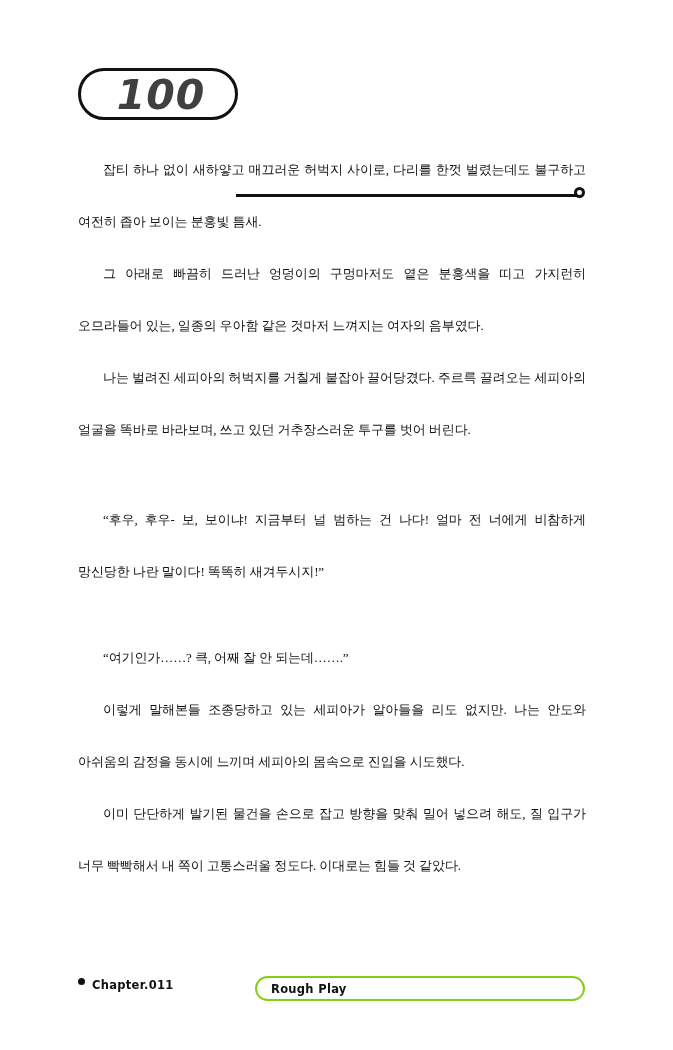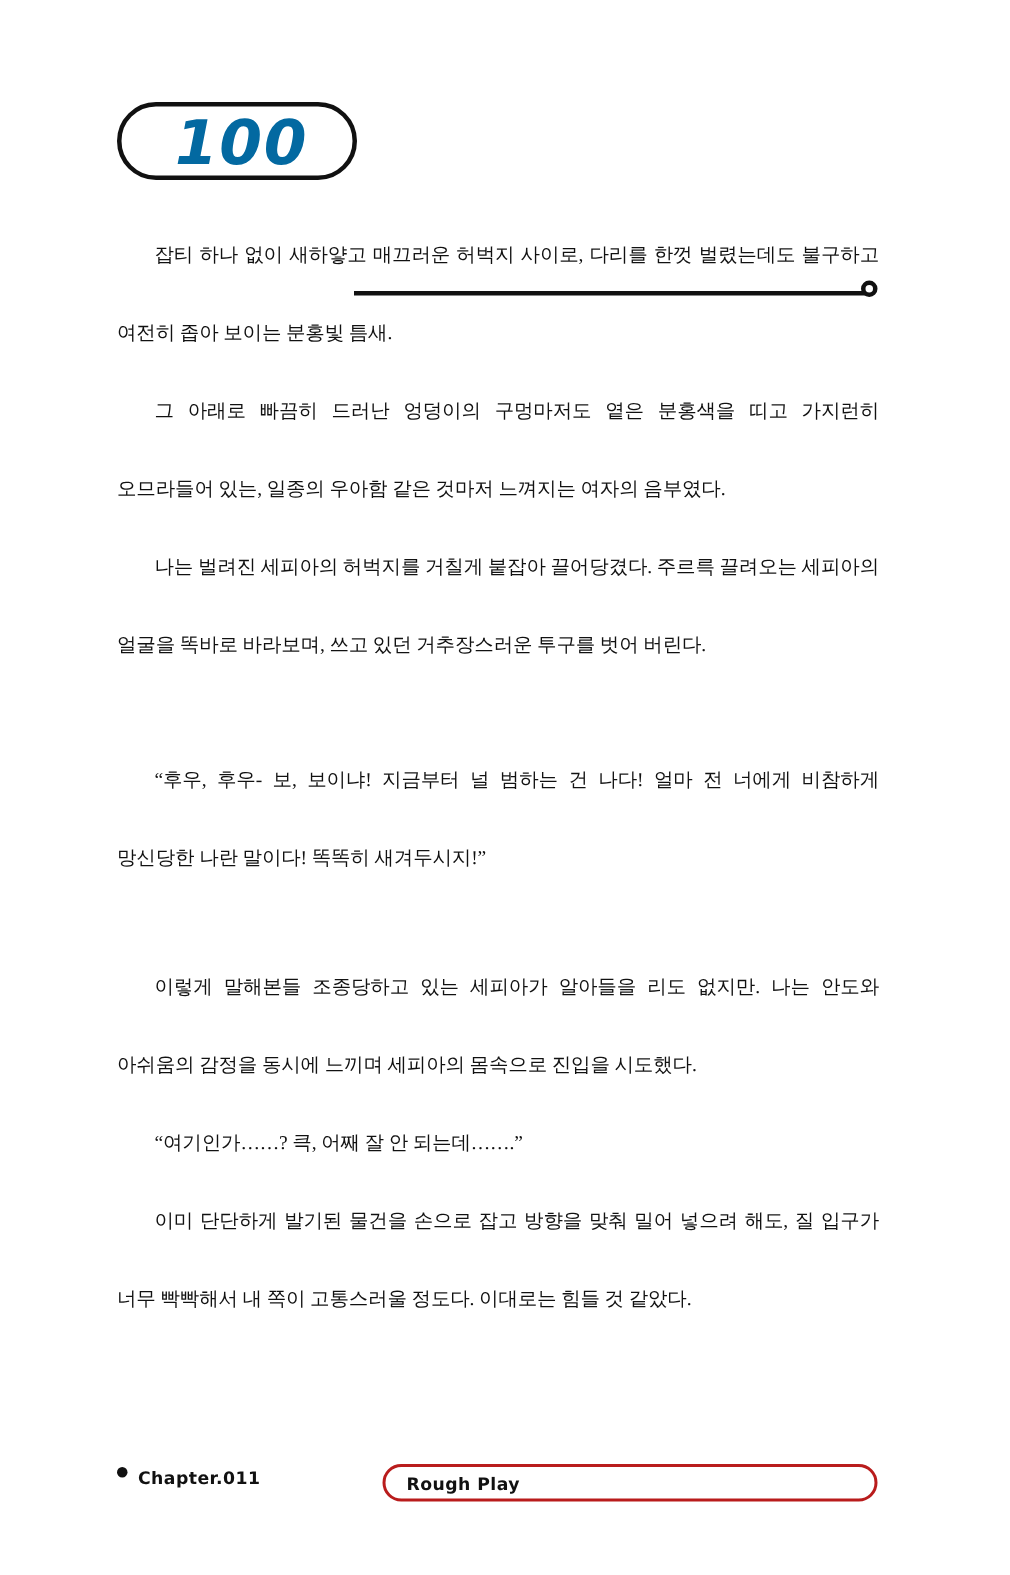--- a/index.html
+++ b/index.html
@@ -50,21 +50,21 @@
     top: 0;
     width: 160px;
     height: 52px;
     line-height: 48px;
     text-align: center;
     font-family: "DejaVu Sans", sans-serif;
     font-style: italic;
     font-weight: 700;
     font-size: 41px;
     letter-spacing: 1px;
-    color: #0369a1;
+    color: #404040;
   }
 
   .header-rule {
     position: absolute;
     left: 236px;
     top: 126px;
     width: 346px;
     height: 3px;
     background: #111111;
   }
@@ -140,21 +140,21 @@
     letter-spacing: 0.3px;
     color: #111111;
   }
 
   .footer-title-box {
     position: absolute;
     left: 255px;
     top: -2px;
     width: 330px;
     height: 25px;
-    border: 2px solid #b91c1c;
+    border: 2px solid #84cc16;
     border-radius: 13px;
     box-sizing: border-box;
     background: #ffffff;
   }
 
   .footer-title {
     position: absolute;
     left: 14px;
     top: 3px;
     font-family: "DejaVu Sans", sans-serif;
@@ -182,22 +182,22 @@
     <p class="para">잡티 하나 없이 새하얗고 매끄러운 허벅지 사이로, 다리를 한껏 벌렸는데도 불구하고 여전히 좁아 보이는 분홍빛 틈새.</p>
     <p class="para">그 아래로 빠끔히 드러난 엉덩이의 구멍마저도 옅은 분홍색을 띠고 가지런히 오므라들어 있는, 일종의 우아함 같은 것마저 느껴지는 여자의 음부였다.</p>
     <p class="para">나는 벌려진 세피아의 허벅지를 거칠게 붙잡아 끌어당겼다. 주르륵 끌려오는 세피아의 얼굴을 똑바로 바라보며, 쓰고 있던 거추장스러운 투구를 벗어 버린다.</p>
 
     <div class="gap-lg"></div>
 
     <p class="para dialogue-bold">“후우, 후우- 보, 보이냐! 지금부터 널 범하는 건 나다! 얼마 전 너에게 비참하게 망신당한 나란 말이다! 똑똑히 새겨두시지!”</p>
 
     <div class="gap-md"></div>
 
+    <p class="para">“여기인가……? 큭, 어째 잘 안 되는데…….”</p>
     <p class="para">이렇게 말해본들 조종당하고 있는 세피아가 알아들을 리도 없지만. 나는 안도와 아쉬움의 감정을 동시에 느끼며 세피아의 몸속으로 진입을 시도했다.</p>
-    <p class="para">“여기인가……? 큭, 어째 잘 안 되는데…….”</p>
     <p class="para">이미 단단하게 발기된 물건을 손으로 잡고 방향을 맞춰 밀어 넣으려 해도, 질 입구가 너무 빡빡해서 내 쪽이 고통스러울 정도다. 이대로는 힘들 것 같았다.</p>
   </div>
 
   <div class="footer">
     <div class="footer-chapter">
       <span class="footer-bullet"></span>
       <span class="footer-chapter-label">Chapter.011</span>
     </div>
     <div class="footer-title-box">
       <span class="footer-title">Rough Play</span>

